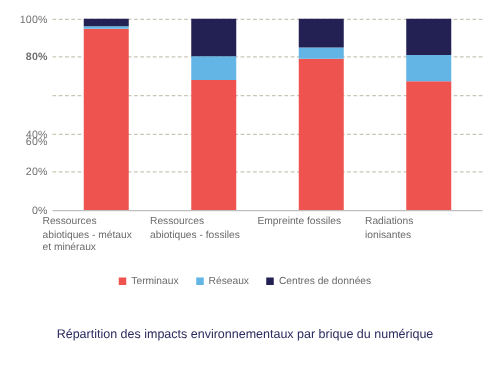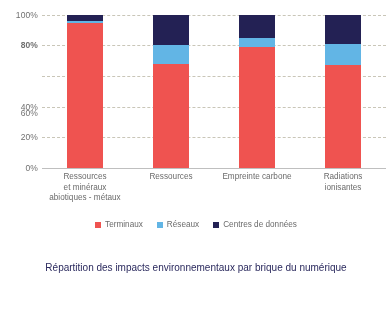--- a/index.html
+++ b/index.html
@@ -97,21 +97,21 @@
   .cat-labels {
     position: absolute;
     left: 42px;
     top: 172px;
     width: 344px;
     height: 48px;
   }
   .cat-label {
     position: absolute;
     top: 0;
-    text-align: center;
+    text-align: left;
     font-size: 8.2px;
     line-height: 10.5px;
     color: #6b6b6b;
   }
 
   
   .legend {
     position: absolute;
     left: 0;
     top: 220px;
@@ -194,28 +194,29 @@
             <div class="seg seg-terminaux" style="bottom: 0px; height: 102.845px; background: rgb(239, 83, 80);"></div>
             <div class="seg seg-reseaux" style="bottom: 102.845px; height: 21.49px; background: rgb(98, 181, 229);"></div>
             <div class="seg seg-centres" style="bottom: 124.335px; height: 29.165px; background: rgb(35, 33, 84);"></div>
           </div>
         </div>
     </div>
 
     <div class="cat-labels">
         <div class="cat-label" style="left: -8px; width: 102px;">
           <div>Ressources</div>
+          <div>abiotiques  - métaux</div>
           <div>et minéraux</div>
-          <div>abiotiques  - métaux</div>
         </div>
         <div class="cat-label" style="left: 78px; width: 102px;">
           <div>Ressources</div>
+          <div>abiotiques - fossiles</div>
         </div>
         <div class="cat-label" style="left: 164px; width: 102px;">
-          <div>Empreinte carbone</div>
+          <div>Empreinte fossiles</div>
         </div>
         <div class="cat-label" style="left: 250px; width: 102px;">
           <div>Radiations</div>
           <div>ionisantes</div>
         </div>
       </div>
   </div>
 
   <div class="legend">
       <div class="legend-item">

